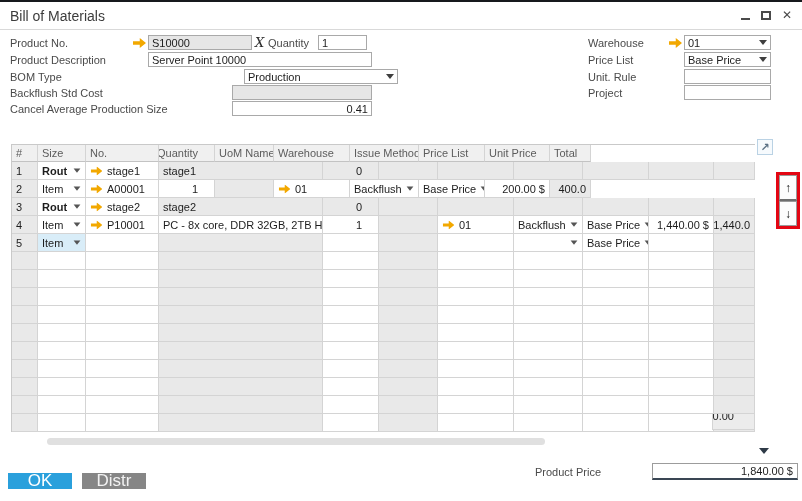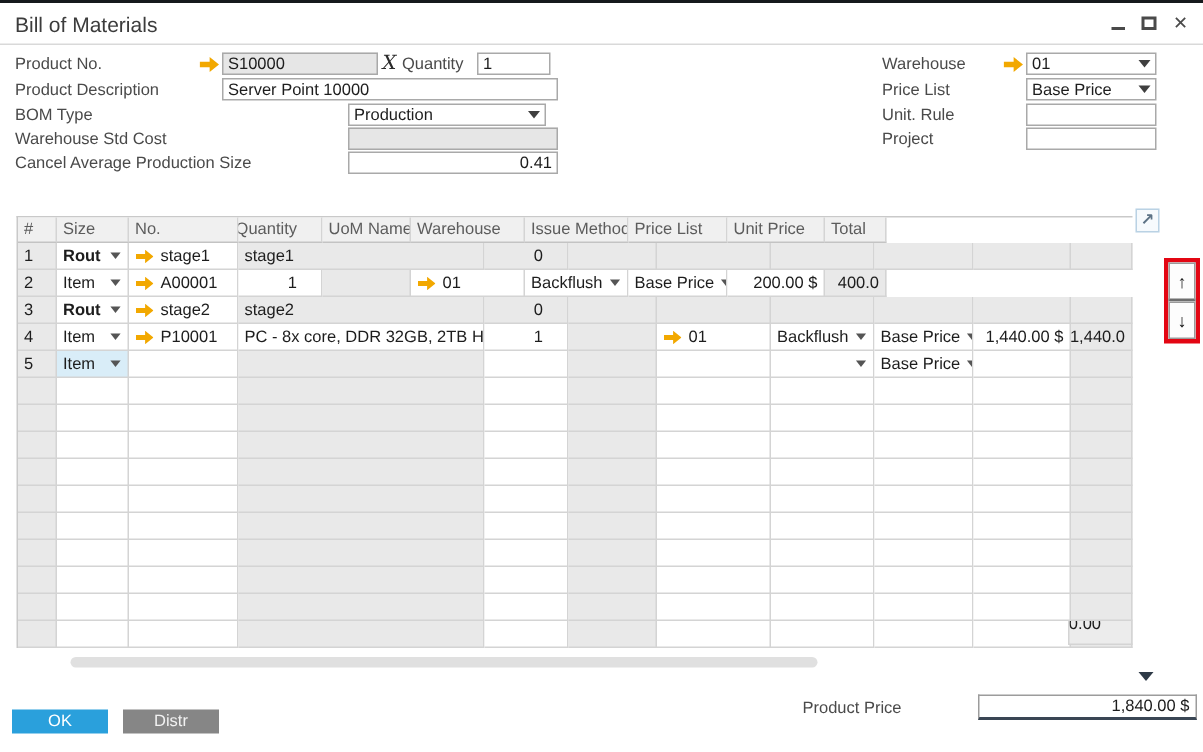--- a/index.html
+++ b/index.html
@@ -72,59 +72,59 @@
   .hscroll{position:absolute;left:47px;top:436px;width:498px;height:7px;border-radius:4px;background:#e0e0e0;}
   .pp-caret{position:absolute;left:759px;top:452px;}
   .pp-caret .caret{border-top-color:#2e3a47;border-left-width:5px;border-right-width:5px;border-top-width:6px;}
   .pp-field{
     position:absolute;left:652px;top:461px;width:146px;height:17px;box-sizing:border-box;
     border:1px solid #9c9c9c;border-bottom:2px solid #3a4654;background:#fff;
     display:flex;align-items:center;justify-content:flex-end;padding:0 4px;color:#1d1d1d;
   }
   .okbtn,.cancelbtn{
     position:absolute;top:471px;width:64px;height:16px;display:flex;align-items:center;justify-content:center;
-    color:#fff;font-size:11px;cursor:default;
+    color:#fff;font-size:17px;cursor:default;
   }
   .okbtn{left:8px;background:#2aa0dc;}
   .cancelbtn{left:82px;background:#868686;color:#f2f2f2;}
 </style>
 </head>
 <body>
 
 <div class="win">
 
   <div class="title">Bill of Materials</div>
   <div class="winbtns">
     <div class="btn-min"></div>
     <div class="btn-max"></div>
     <div class="btn-close">✕</div>
   </div>
   <div class="titleline"></div>
 
   <div class="lbl" style="left:10px;top:35px">Product No.</div>
   <div class="lbl" style="left:10px;top:52px">Product Description</div>
   <div class="lbl" style="left:10px;top:69px">BOM Type</div>
-  <div class="lbl" style="left:10px;top:85px">Warehouse Std Cost</div>
+  <div class="lbl" style="left:10px;top:85px">Backflush Std Cost</div>
   <div class="lbl" style="left:10px;top:101px">Cancel Average Production Size</div>
 
   <span class="linkarrow" style="position:absolute;left:133px;top:36px"></span>
   <div class="fld gray" style="left:148px;top:33px;width:104px">
     <span>S10000</span>
   </div>
   <div class="times" style="left:255px;top:33px">X</div>
   <div class="lbl" style="left:268px;top:35px">Quantity</div>
   <div class="fld" style="left:318px;top:33px;width:49px">
     <span>1</span>
   </div>
 
   <div class="fld" style="left:148px;top:50px;width:224px">
     <span>Server Point 10000</span>
   </div>
 
-  <div class="fld" style="left:232px;top:67px;width:132px">
+  <div class="fld" style="left:244px;top:67px;width:154px">
     <span>Production</span>
     <span class="caret"></span>
   </div>
 
   <div class="fld gray" style="left:232px;top:83px;width:140px">
     <span></span>
   </div>
 
   <div class="fld right" style="left:232px;top:99px;width:140px">
     <span>0.41</span>

